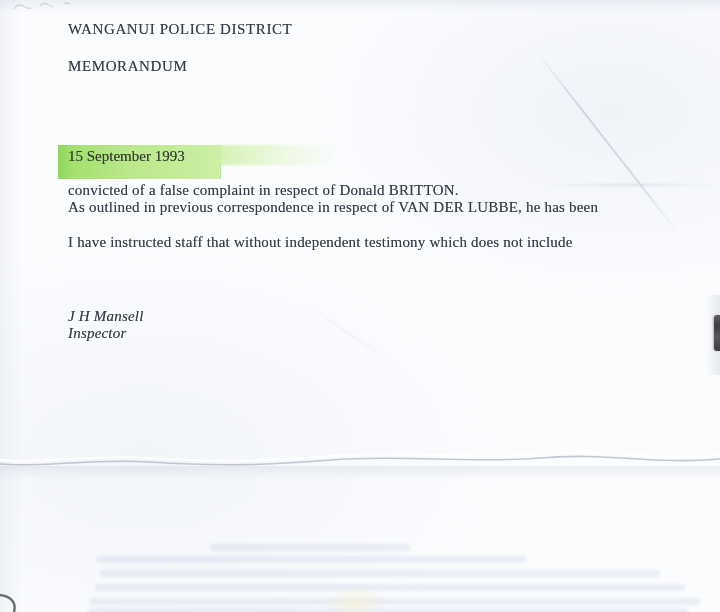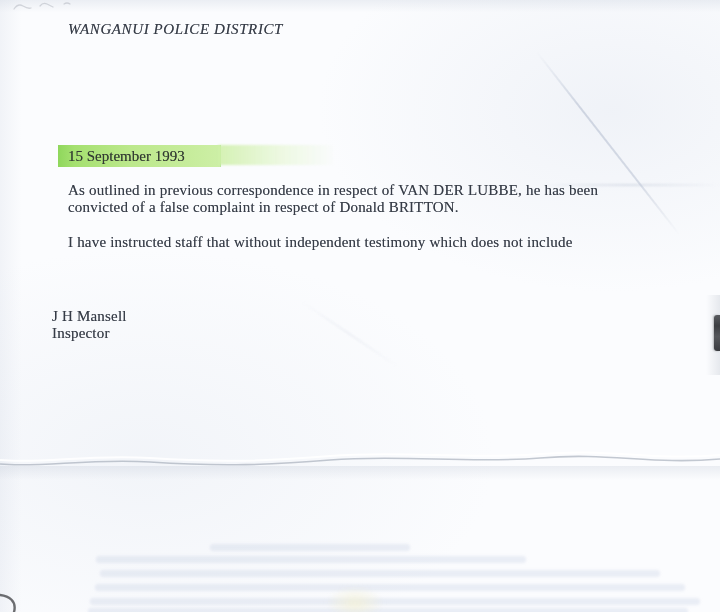--- a/index.html
+++ b/index.html
@@ -20,46 +20,46 @@
       #fbfcfe;
     color: #363c47;
   }
   .txt {
     position: absolute;
     white-space: nowrap;
     font-size: 15px;
     letter-spacing: 0.2px;
     text-shadow: 0 0 0.6px rgba(54,60,71,0.55);
   }
-  .caps { letter-spacing: 0.6px; font-style: italic; }
+  .caps { letter-spacing: 0.6px; }
   .para .line { white-space: nowrap; line-height: 17px; }
   .letterhead { left: 68px; top: 21px; }
   .doctype    { left: 68px; top: 58px; }
   .date-highlight {
     position: absolute; left: 58px; top: 145px;
-    width: 162px; height: 22px;
+    width: 162px; height: 34px;
     background: linear-gradient(90deg, #8fd75c 0%, #a5e070 10%, #bce88c 45%, #c6ec9b 80%, #cdefa6 100%);
     box-shadow: 1px 0 0 rgba(143,215,92,0.6);
   }
   .date-smear {
     position: absolute; left: 218px; top: 145px;
     width: 118px; height: 20px;
     background: linear-gradient(90deg, rgba(205,239,166,0.85), rgba(222,245,195,0.45) 55%, rgba(235,248,220,0) 100%);
     filter: blur(1px);
   }
   .date-text {
     position: absolute; left: 10px; top: 0;
     line-height: 22px; font-size: 15px;
     white-space: nowrap;
     text-shadow: 0 0 0.6px rgba(45,55,45,0.6);
     color: #333b33;
   }
   .para1 { left: 68px; top: 182px; }
   .para2 { left: 68px; top: 234px; font-family: Liberation Serif, serif; }
-  .sig   { left: 52px; top: 308px; }
+  .sig   { left: 68px; top: 308px; font-style: italic; }
   .para, .sig { position: absolute; }
 
   
   .crease { position: absolute; pointer-events: none; }
   .crease-diag-tr {
     left: 538px; top: 52px; width: 230px; height: 2px;
     transform: rotate(52deg); transform-origin: 0 0;
     background: linear-gradient(90deg, rgba(255,255,255,0) 0%, rgba(172,182,202,0.5) 30%, rgba(172,182,202,0.45) 70%, rgba(255,255,255,0) 100%);
     filter: blur(0.7px);
   }
@@ -112,29 +112,30 @@
 <body>
 
 <div class="scan">
 
   <svg class="squiggle-svg" width="90" height="18" viewBox="0 0 90 18">
     <path d="M8,9 q4,-6 9,-3 t8,2 M34,6 q3,-4 7,-2 t6,3 M58,4 q3,-2 6,0" fill="none" stroke="rgba(118,124,136,0.6)" stroke-width="1.3" stroke-linecap="round"></path>
   </svg>
 
   <div class="txt caps letterhead">WANGANUI POLICE DISTRICT</div>
 
+  <div class="txt caps doctype">MEMORANDUM</div>
 
   <div class="date-highlight">
     <span class="date-text">15 September 1993</span>
   </div>
   <div class="date-smear"></div>
 
   <div class="para para1">
+    <div class="txt line" style="position:static">convicted of a false complaint in respect of Donald BRITTON.</div>
     <div class="txt line" style="position:static">As outlined in previous correspondence in respect of VAN DER LUBBE, he has been</div>
-    <div class="txt line" style="position:static">convicted of a false complaint in respect of Donald BRITTON.</div>
   </div>
 
   <div class="para para2">
     <div class="txt line" style="position:static">I have instructed staff that without independent testimony which does not include</div>
   </div>
 
   <div class="sig">
     <div class="txt line" style="position:static">J H Mansell</div>
     <div class="txt line" style="position:static">Inspector</div>
   </div>

